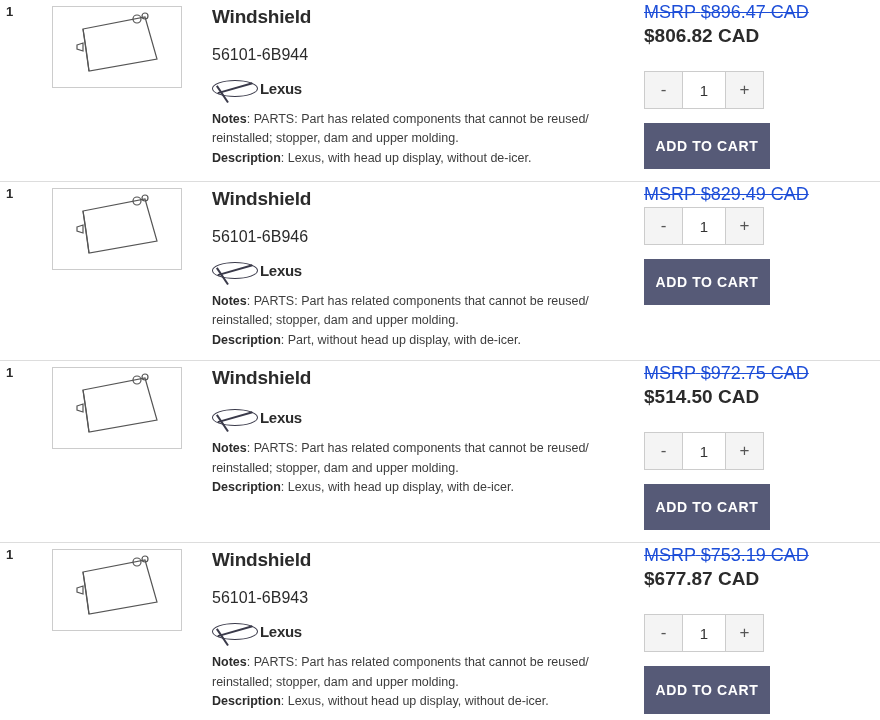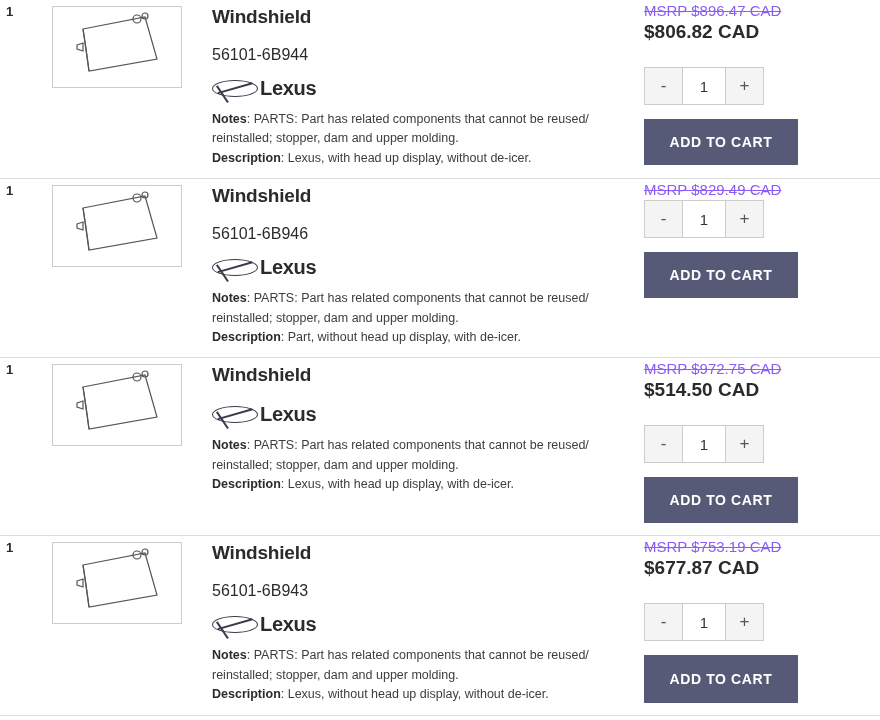--- a/index.html
+++ b/index.html
@@ -94,39 +94,39 @@
     position: absolute;
     left: 4px;
     top: 4px;
     width: 20px;
     height: 1.6px;
     background: #3a3a4a;
     transform: rotate(56deg);
     transform-origin: left center;
   }
   .brand-text {
-    font-size: 20px;
+    font-size: 15px;
     font-weight: bold;
     color: #2b2b2b;
     letter-spacing: -0.3px;
   }
   .meta-line {
     font-size: 12.5px;
     line-height: 1.55;
     color: #3d3d3d;
     margin: 0;
   }
   .meta-line .lbl { font-weight: bold; color: #2b2b2b; }
   .price-col {
     width: 236px;
     padding: 2px 16px 12px 0;
   }
   .msrp {
-    font-size: 15px;
-    color: #8b5cf6;
+    font-size: 18px;
+    color: #1d4ed8;
     text-decoration: line-through;
     margin: 0 0 2px 0;
   }
   .price {
     font-size: 19px;
     font-weight: bold;
     color: #2b2b2b;
     margin: 0 0 24px 0;
   }
   .qty-stepper {
@@ -154,21 +154,21 @@
     border: 1px solid #cccccc;
     background: #ffffff;
     text-align: center;
     font-size: 15px;
     color: #333333;
     font-family: "Liberation Sans", sans-serif;
     padding: 0;
   }
   .add-cart-btn {
     display: block;
-    width: 154px;
+    width: 126px;
     height: 46px;
     background: #565a77;
     color: #ffffff;
     border: none;
     font-size: 14px;
     font-weight: bold;
     letter-spacing: 0.6px;
     cursor: pointer;
     font-family: "Liberation Sans", sans-serif;
   }

